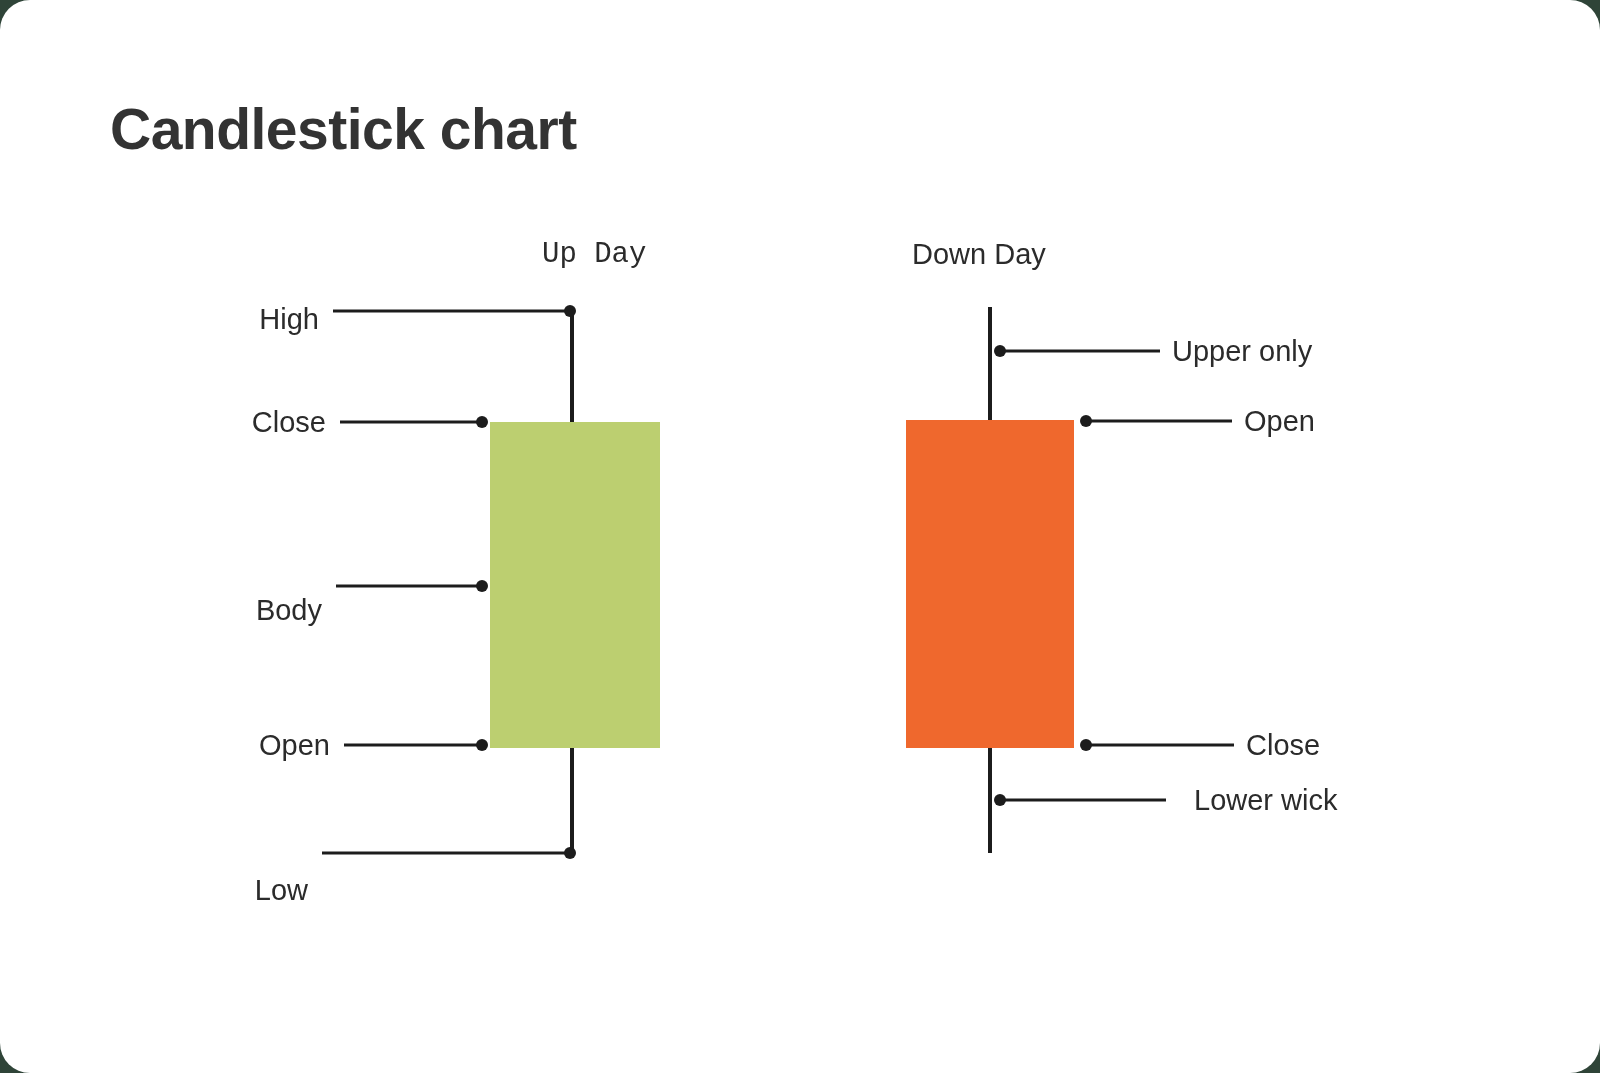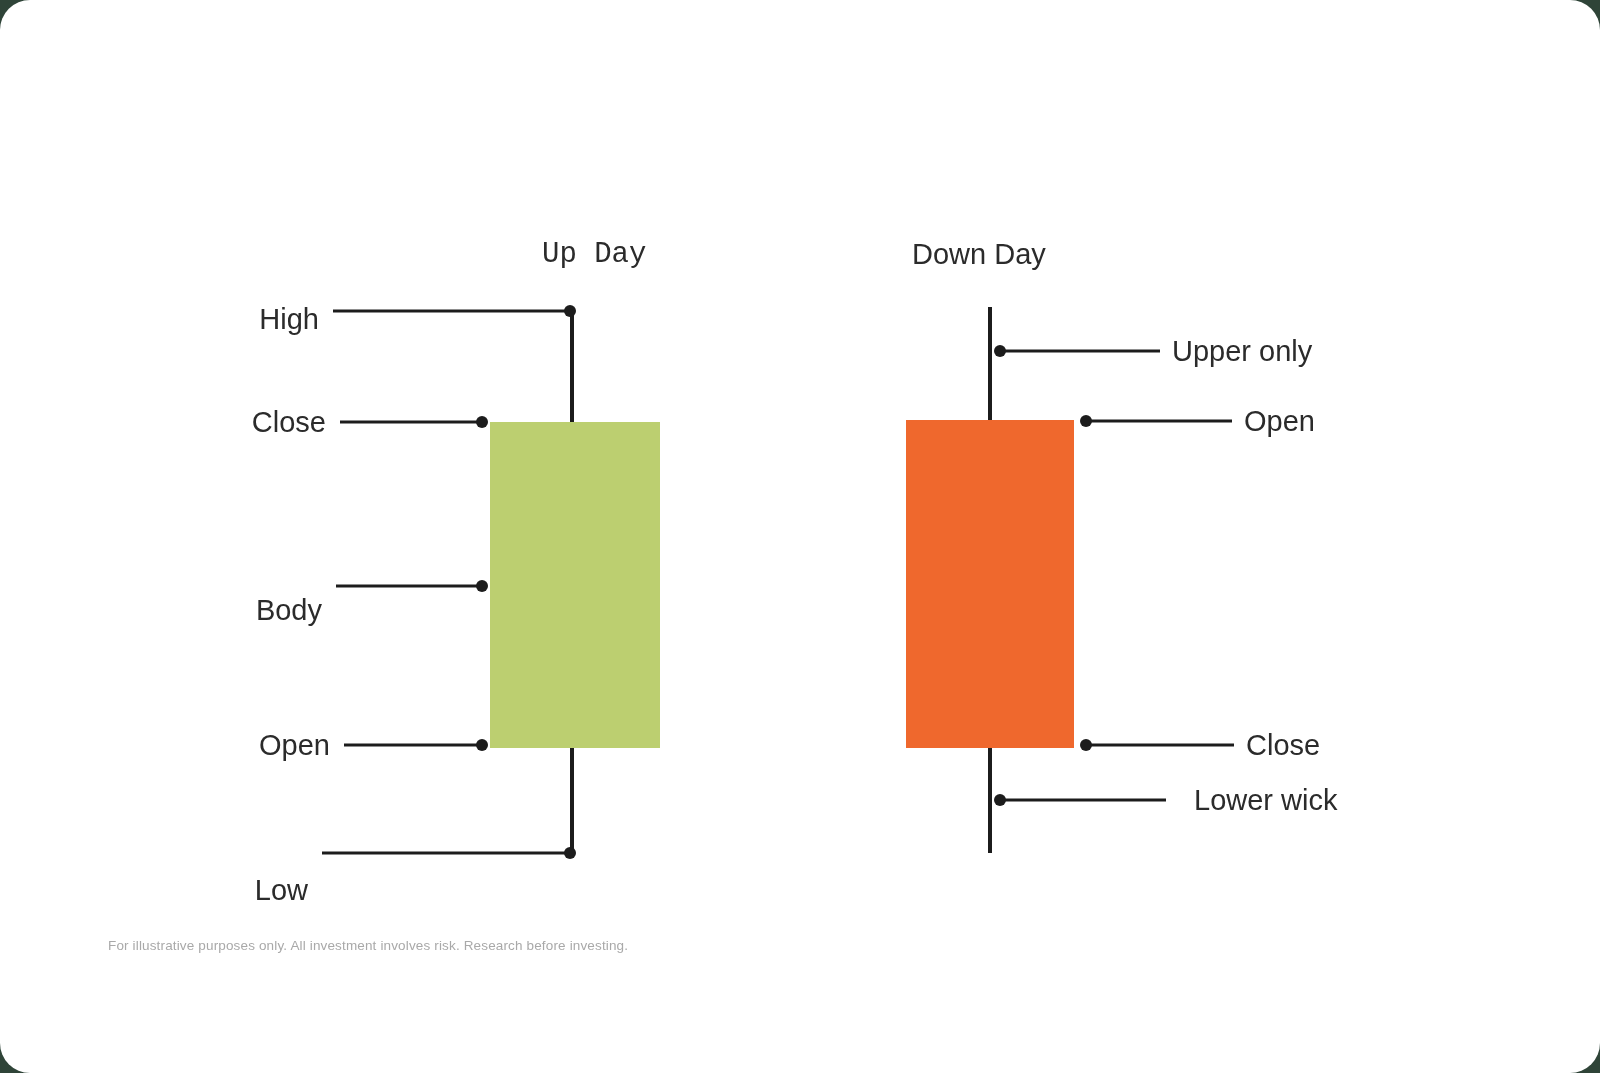--- a/index.html
+++ b/index.html
@@ -61,20 +61,21 @@
     color: #a9a9a9;
     letter-spacing: 0.15px;
     white-space: nowrap;
   }
 </style>
 </head>
 <body>
 
 <div class="page">
 
+  <div class="title">Candlestick chart</div>
 
   <div class="col-head up">Up Day</div>
   <div class="col-head down">Down Day</div>
 
   <svg class="diagram" viewBox="0 0 1600 1073">
 
     <g>
 
       <line x1="572" y1="307" x2="572" y2="422" stroke="#1c1c1c" stroke-width="4"></line>
 
@@ -128,15 +129,14 @@
   <div class="lbl r" style="left:166px; top:408px; width:160px;">Close</div>
   <div class="lbl r" style="left:162px; top:596px; width:160px;">Body</div>
   <div class="lbl r" style="left:170px; top:731px; width:160px;">Open</div>
   <div class="lbl r" style="left:148px; top:876px; width:160px;">Low</div>
 
   <div class="lbl" style="left:1172px; top:337px;">Upper only</div>
   <div class="lbl" style="left:1244px; top:407px;">Open</div>
   <div class="lbl" style="left:1246px; top:731px;">Close</div>
   <div class="lbl" style="left:1178px; top:786px;margin-left:16px;">Lower wick</div>
 
-  <div class="footnote">For illustrative purposes only. All investment involves risk. Research before investing.</div>
 
 </div>
 
 </body></html>

